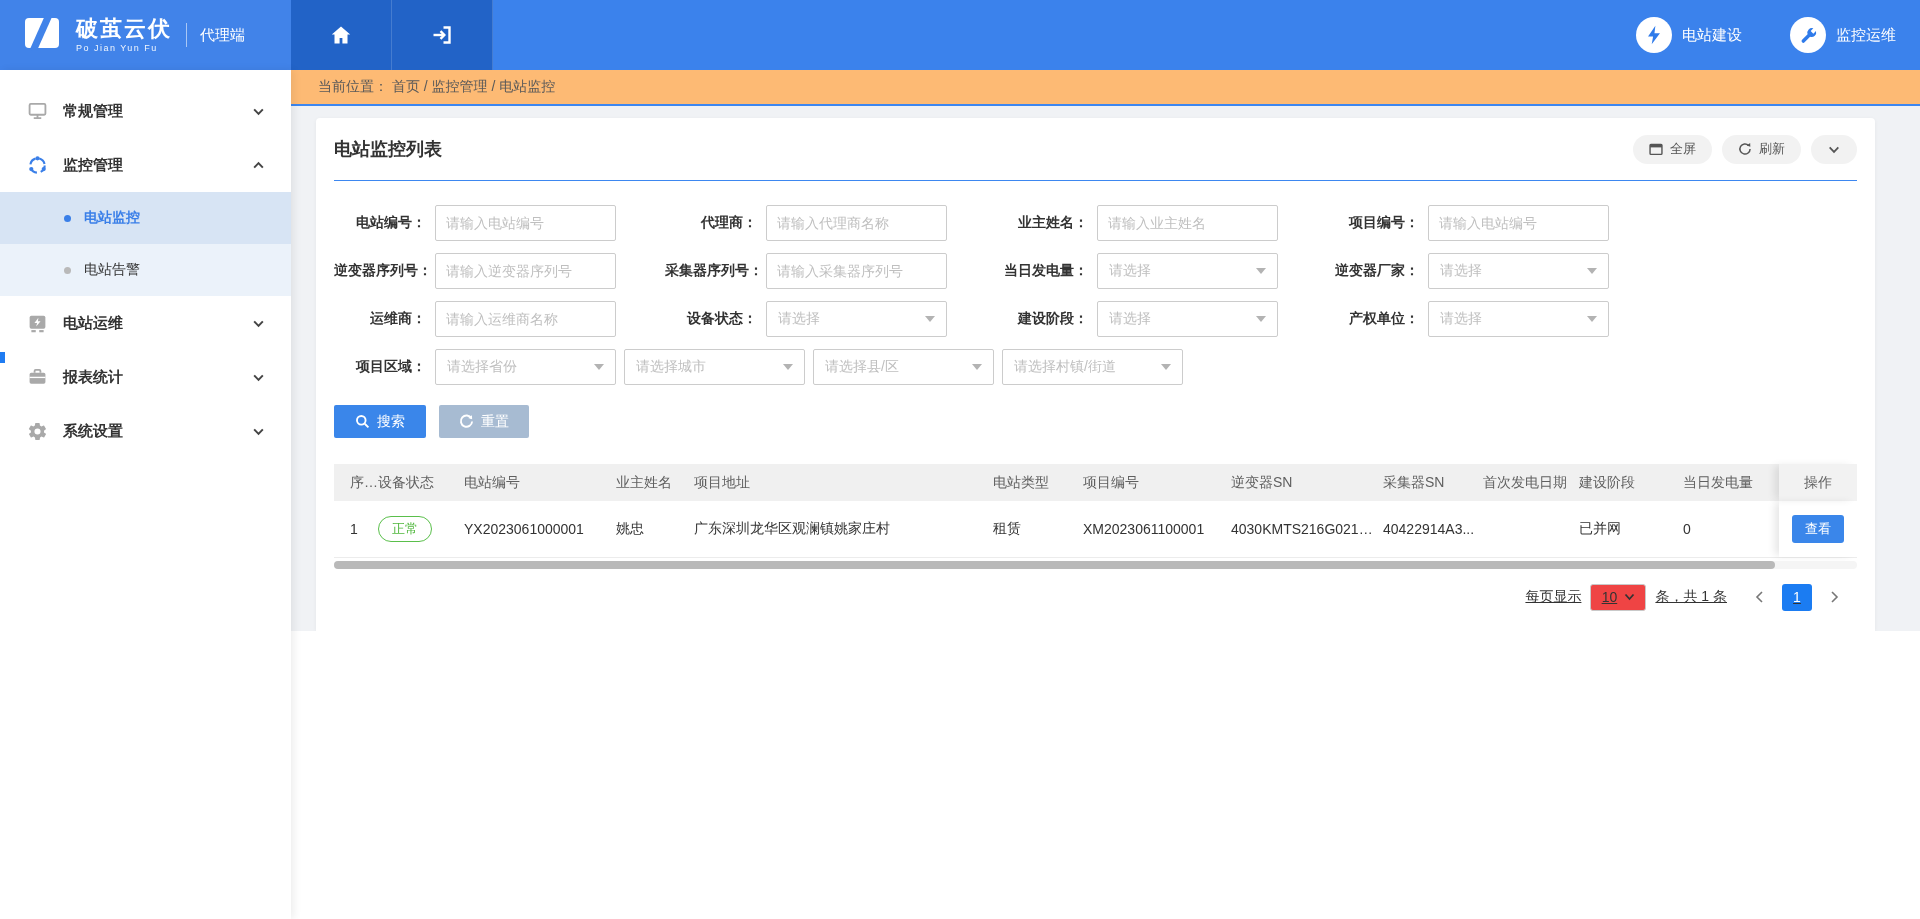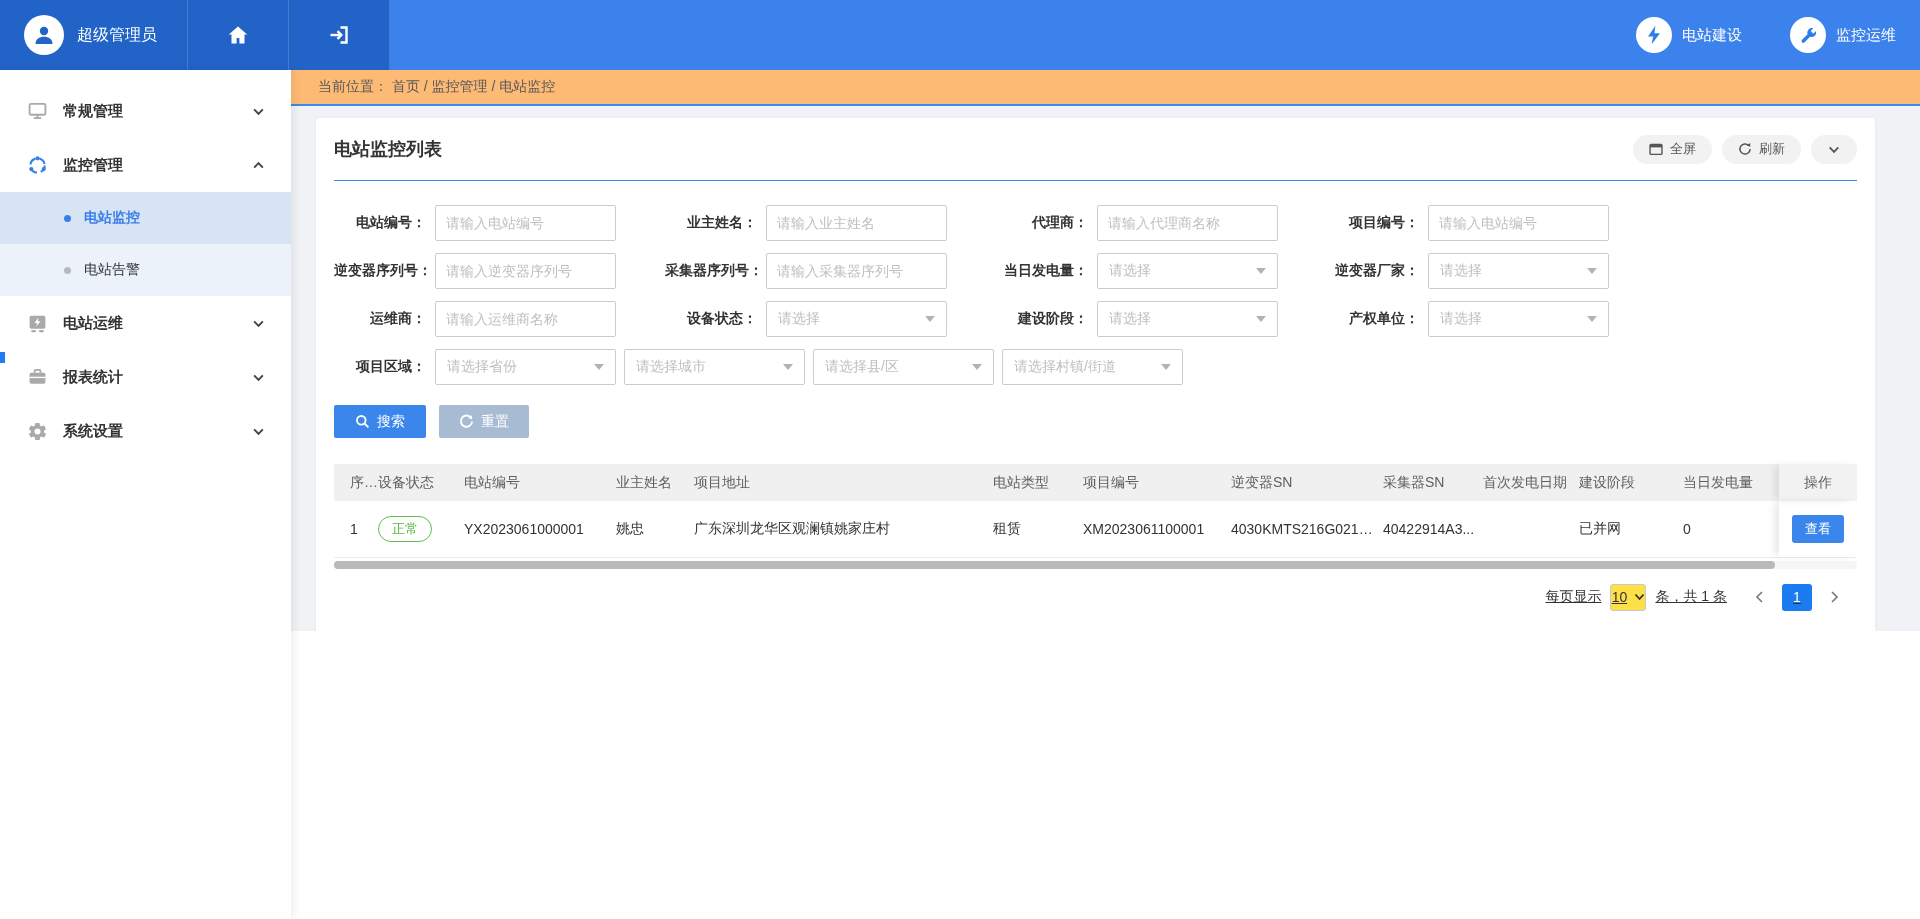--- a/index.html
+++ b/index.html
@@ -95,41 +95,46 @@
   .c-power { width:96px; flex:0 0 96px; }
   .c-action { width:78px; flex:0 0 78px; align-self:stretch; display:flex; align-items:center; justify-content:center; box-shadow:-6px 0 8px -2px rgba(0,0,0,.10); padding-right:0; }
   .t-header .c-action { background:#f2f2f2; }
   .badge-ok { display:inline-block; padding:3px 13px; border:1px solid #5abf4b; color:#52b83f; border-radius:14px; font-size:13px; background:#fff; }
   .btn-view { width:52px; height:28px; background:#3a86ea; color:#fff; font-size:13px; border:none; border-radius:3px; cursor:pointer; }
   .hscroll { height:8px; background:#f5f5f5; border-radius:4px; margin-top:3px; position:relative; }
   .hscroll-thumb { position:absolute; left:0; top:0; height:8px; width:94.6%; background:#b9b9b9; border-radius:4px; cursor:grab; }
 
   
   .pagination { height:56px; display:flex; align-items:center; justify-content:flex-end; font-size:14px; color:#333; padding-right:10px;text-decoration:underline; }
-  .pg-select { width:36px; height:27px; border:1px solid #c9c9c9; border-radius:3px; display:flex; align-items:center; justify-content:center; gap:7px; margin:0 9px; cursor:pointer; background:#fde047; }
+  .pg-select { width:56px; height:27px; border:1px solid #c9c9c9; border-radius:3px; display:flex; align-items:center; justify-content:center; gap:7px; margin:0 9px; cursor:pointer; background:#ef4444; }
   .pg-chev { width:26px; height:26px; display:flex; align-items:center; justify-content:center; cursor:pointer; }
   .pg-left { margin-left:20px; }
   .pg-page { width:30px; height:27px; background:#1b7cf2; color:#fff; border-radius:3px; display:flex; align-items:center; justify-content:center; margin:0 9px; cursor:pointer; }
 </style>
 </head>
 <body>
 
 <div class="app">
 
   <div class="topbar">
+    <div class="logo-sec">
+      <span class="logo-mark">
+        <svg width="42" height="36" viewBox="0 0 42 36">
+          <rect x="3" y="3" width="34" height="30" rx="4" fill="#ffffff"></rect>
+          <path d="M11 36 L27 0" stroke="#4183e9" stroke-width="7" fill="none"></path>
+        </svg>
+      </span>
+      <span>
+        <div class="brand-cn">破茧云伏</div>
+        <div class="brand-en">Po Jian Yun Fu</div>
+      </span>
+      <span class="logo-div"></span>
+      <span class="portal">代理端</span>
+    </div>
     <div class="user-sec">
-      <div class="tb-cell tb-user">
-        <span class="avatar">
-          <svg width="24" height="24" viewBox="0 0 24 24">
-            <circle cx="12" cy="8" r="4.2" fill="#2263c7"></circle>
-            <path d="M3.5 21c0-4.8 3.9-7.2 8.5-7.2s8.5 2.4 8.5 7.2z" fill="#2263c7"></path>
-          </svg>
-        </span>
-        <span class="tb-username">超级管理员</span>
-      </div>
       <div class="tb-cell tb-ico">
         <svg width="24" height="24" viewBox="0 0 24 24">
           <path d="M12 3.5 2.8 11.6h2.7v8.9h5.1v-5.6h2.8v5.6h5.1v-8.9h2.7z" fill="#fff"></path>
         </svg>
       </div>
       <div class="tb-cell tb-ico">
         <svg width="24" height="24" viewBox="0 0 24 24">
           <path d="M13.5 4.5h6v15h-6" stroke="#fff" stroke-width="2.4" fill="none"></path>
           <path d="M3.5 12h10.5" stroke="#fff" stroke-width="2.4" fill="none"></path>
           <path d="M10.5 8.2 14.3 12l-3.8 3.8" stroke="#fff" stroke-width="2.4" fill="none"></path>
@@ -280,26 +285,26 @@
           </div>
           <div class="card-hr"></div>
 
           <div class="filters">
             <div class="f-row">
               <div class="f-field">
                 <span class="f-label">电站编号：</span>
                 <input class="f-input" placeholder="请输入电站编号" style="">
               </div>
               <div class="f-field">
+                <span class="f-label">代理商：</span>
+                <input class="f-input" placeholder="请输入代理商名称" style="">
+              </div>
+              <div class="f-field">
                 <span class="f-label">业主姓名：</span>
                 <input class="f-input" placeholder="请输入业主姓名" style="">
-              </div>
-              <div class="f-field">
-                <span class="f-label">代理商：</span>
-                <input class="f-input" placeholder="请输入代理商名称" style="">
               </div>
               <div class="f-field">
                 <span class="f-label">项目编号：</span>
                 <input class="f-input" placeholder="请输入电站编号" style="">
               </div>
             </div>
             <div class="f-row">
               <div class="f-field">
                 <span class="f-label">逆变器序列号：</span>
                 <input class="f-input" placeholder="请输入逆变器序列号" style="">

